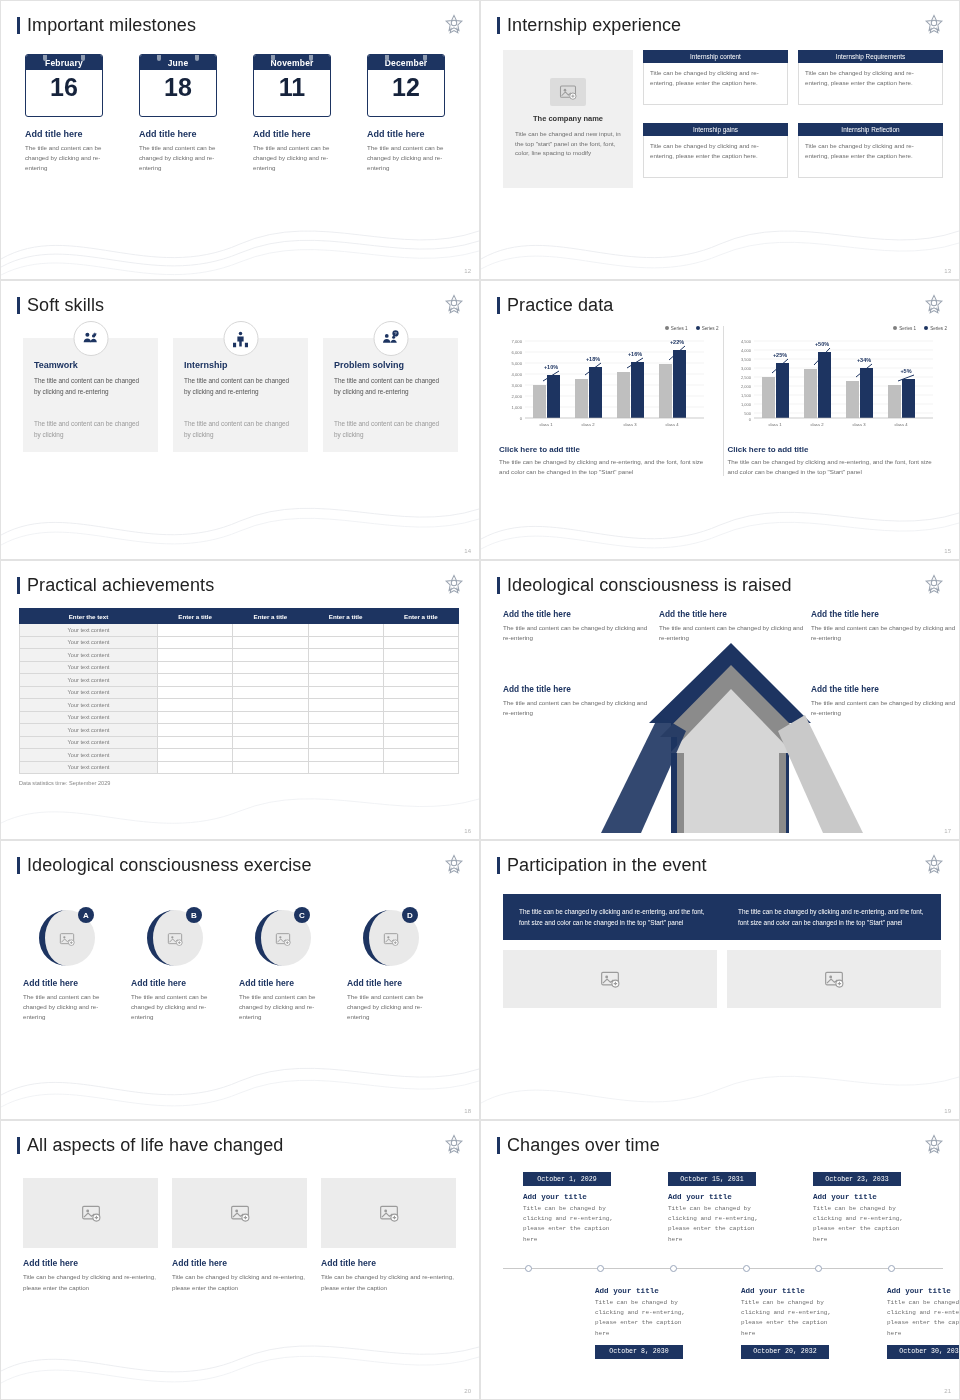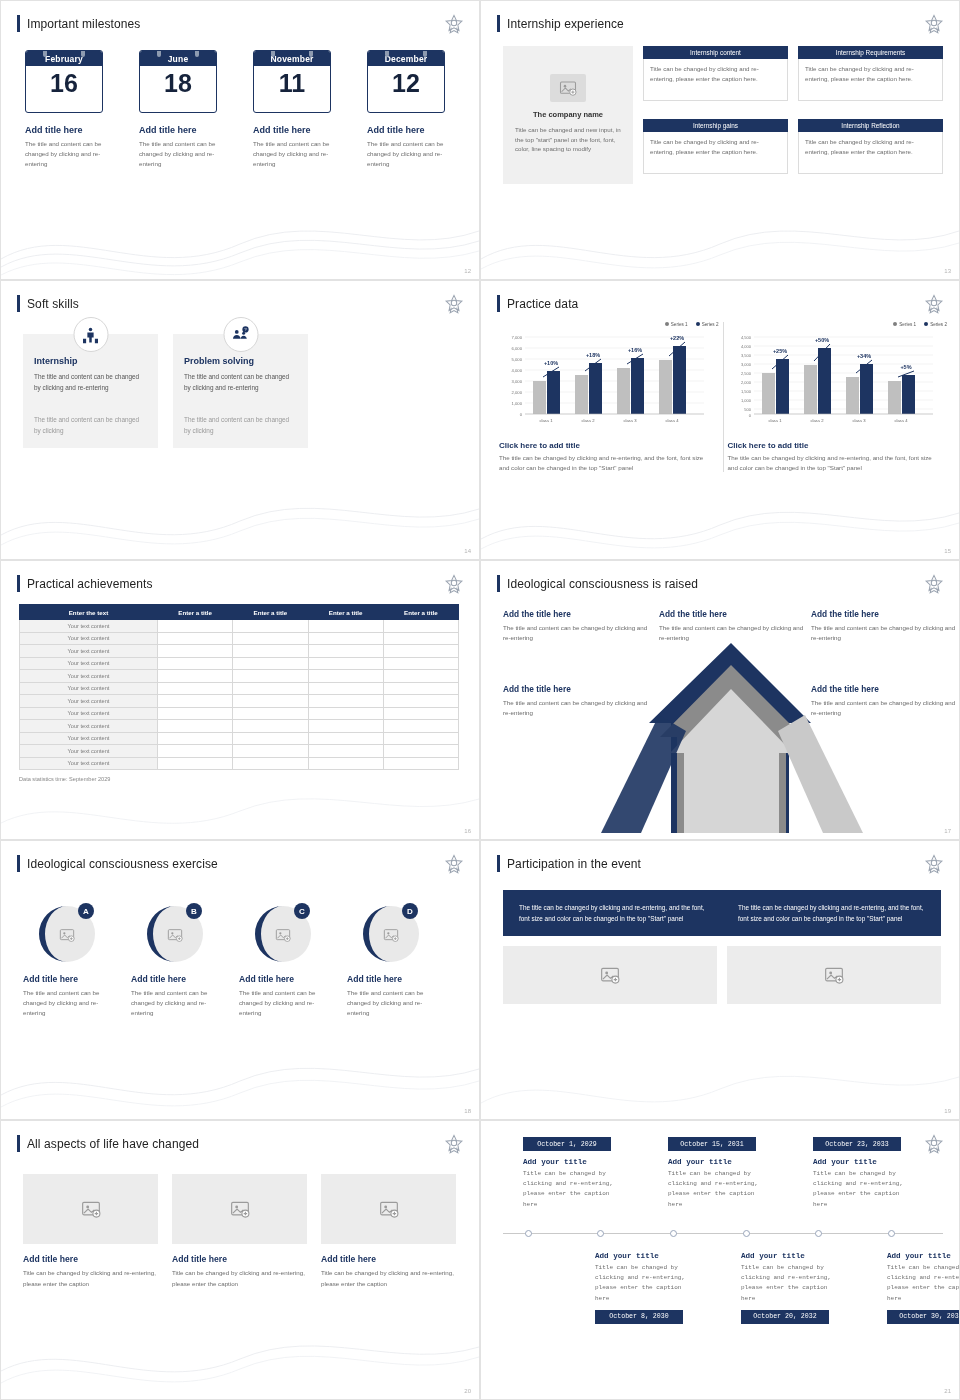--- a/index.html
+++ b/index.html
@@ -30,21 +30,21 @@
   }
   .slide-num {
     position:absolute; right:8px; bottom:5px;
     font-size:6px; color:#b4b4b4;
   }
   .title-row {
     display:flex; align-items:center; gap:7px;
     padding: 14px 0 0 16px;
   }
   .title-bar { width:3px; height:17px; background:#1d3461; }
-  .slide-title { font-size:12px; color:#222; font-weight:400; letter-spacing:.1px;}
+  .slide-title { font-size:18px; color:#222; font-weight:400; letter-spacing:.1px;}
   .star {
     position:absolute; right:14px; top:12px; width:22px; height:22px;
   }
   .mini { font-size:6.2px; line-height:1.55; color:#6d6d6d; }
 
   
   .cal-wrap { display:flex; gap:36px; padding:18px 0 0 24px; }
   .cal { width:78px; }
   .cal-card {
     border:1.5px solid #1d3461; border-radius:3px; background:#fff;
@@ -296,20 +296,30 @@
       <span class="slide-title">Soft skills</span>
     </div>
     <svg class="star">
         <use href="#ico-star"></use>
       </svg>
 
     <div class="s14-wrap">
       <div class="s14-col">
         <div class="s14-circle">
             <svg width="20" height="20">
+              <use href="#ico-team"></use>
+            </svg>
+          </div>
+        <h4>Teamwork</h4>
+        <p class="d1">The title and content can be changed by clicking and re-entering</p>
+        <p class="d2">The title and content can be changed by clicking</p>
+      </div>
+      <div class="s14-col">
+        <div class="s14-circle">
+            <svg width="20" height="20">
               <use href="#ico-leader"></use>
             </svg>
           </div>
         <h4>Internship</h4>
         <p class="d1">The title and content can be changed by clicking and re-entering</p>
         <p class="d2">The title and content can be changed by clicking</p>
       </div>
       <div class="s14-col">
         <div class="s14-circle">
             <svg width="20" height="20">
@@ -775,20 +785,24 @@
       </div>
     </div>
     <svg class="waves" viewBox="0 0 480 90" preserveAspectRatio="none">
       <path d="M0,62 C70,26 150,88 240,50 C320,16 400,62 480,38" fill="none" stroke="#dadde3" stroke-width="1"></path>
       <path d="M0,74 C70,36 150,98 240,60 C320,26 400,74 480,48" fill="none" stroke="#e3e6eb" stroke-width="1"></path>
     </svg>
     <span class="slide-num">20</span>
   </section>
 
   <section class="slide">
+    <div class="title-row">
+      <span class="title-bar"></span>
+      <span class="slide-title">Changes over time</span>
+    </div>
     <svg class="star">
         <use href="#ico-star"></use>
       </svg>
 
     <div class="tl">
       <div class="tl-line"></div>
 
       <div class="tl-up" style="left:20px">
         <div class="tl-date">October 1, 2029</div>
         <h5>Add your title</h5>

